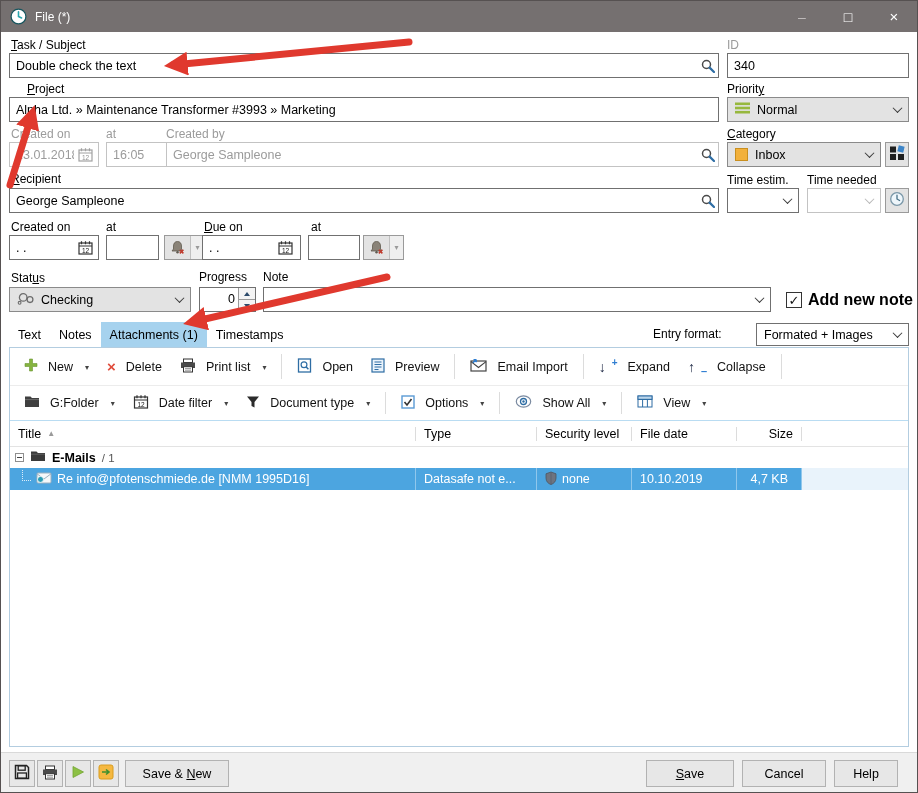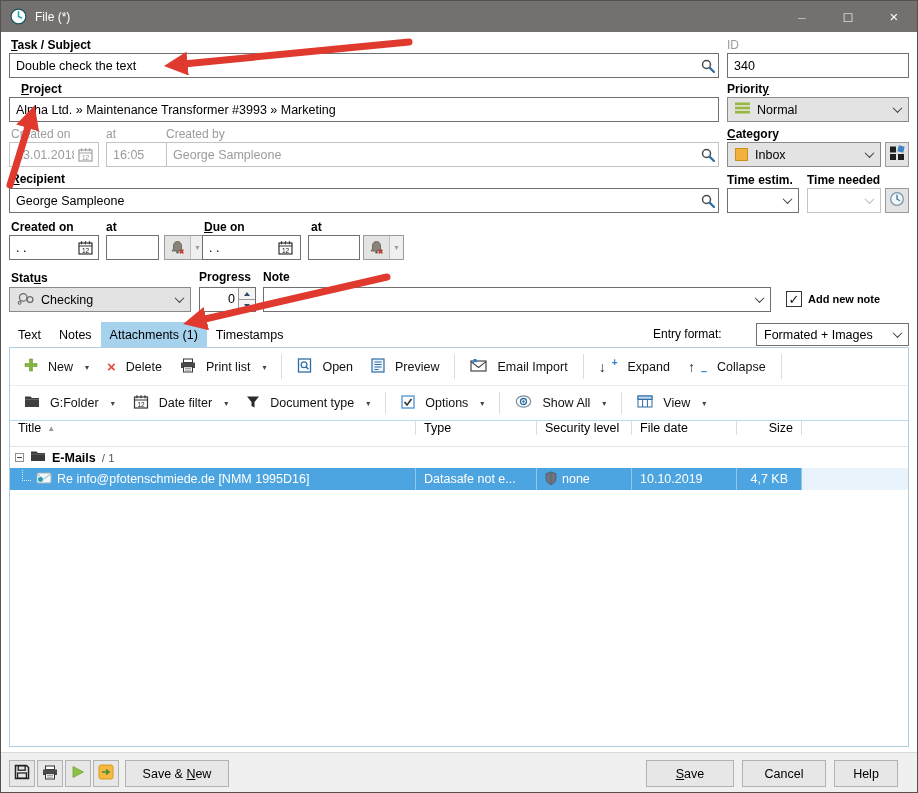--- a/index.html
+++ b/index.html
@@ -11,21 +11,21 @@
   
   .titlebar { position:absolute; left:0; top:0; right:0; height:31px; background:#757070; display:flex; align-items:center; padding-left:9px; color:#fff; }
   .titlebar .ticon { margin-right:8px; display:flex; }
   .titlebar .ttext { font-size:12px; }
   .wctrls { position:absolute; right:0; top:0; height:31px; display:flex; }
   .wbtn { width:46px; height:31px; display:flex; align-items:center; justify-content:center; font-size:14px; color:#fff; }
   .wbtn.min { color:#bdb9b9; }
   .wbtn.close { font-size:15px; }
 
   
-  .lbl { position:absolute; font-size:12px; font-weight:bold; color:#000; white-space:nowrap; }
+  .lbl { position:absolute; font-size:12px; font-weight:normal; color:#000; white-space:nowrap; }
   .lbl .u { text-decoration:underline; }
   .lbl.dim { font-weight:normal; color:#9b9b9b; }
   .lbl.norm { font-weight:normal; }
 
   
   .tin { position:absolute; height:25px; border:1px solid #707070; background:#fff; font-family:inherit; font-size:12.5px; color:#000; padding:0 6px; outline:none; }
   .tin.icon-r { padding-right:24px; }
   .tin.dis { border-color:#c3c3c3; color:#9b9b9b; }
   #f-subject { left:8px; top:52px; width:710px; }
   #f-id { left:726px; top:52px; width:182px; }
@@ -33,21 +33,21 @@
   #f-created-on { left:8px; top:141px; width:90px; }
   #f-created-at { left:105px; top:141px; width:66px; }
   #f-created-by { left:165px; top:141px; width:553px; }
   #f-recipient { left:8px; top:187px; width:710px; }
   #f-starts-on { left:8px; top:234px; width:90px; }
   #f-starts-at { left:105px; top:234px; width:53px; }
   #f-due-on { left:201px; top:234px; width:99px; }
   #f-due-at { left:307px; top:234px; width:52px; }
 
   #l-subject{left:10px;top:37px} #l-id{left:726px;top:37px}
-  #l-project{left:20px;top:81px} #l-priority{left:726px;top:81px}
+  #l-project{left:26px;top:81px} #l-priority{left:726px;top:81px}
   #l-created-on{left:10px;top:126px} #l-created-at{left:105px;top:126px}
   #l-created-by{left:165px;top:126px} #l-category{left:726px;top:126px}
   #l-recipient{left:10px;top:171px} #l-time-estim{left:726px;top:172px} #l-time-needed{left:806px;top:172px}
   #l-starts-on{left:10px;top:219px} #l-starts-at{left:105px;top:219px}
   #l-due-on{left:203px;top:219px} #l-due-at{left:310px;top:219px}
   #l-status{left:10px;top:270px} #l-progress{left:198px;top:269px} #l-note{left:262px;top:269px}
   #l-entry{left:652px;top:326px;font-weight:normal}
 
   
   .ficon { position:absolute; width:17px; height:17px; display:flex; align-items:center; justify-content:center; }
@@ -86,41 +86,41 @@
   .spin .sval { flex:1; text-align:right; padding:4px 3px 0 0; font-size:12.5px; }
   .spin .sbtns { width:17px; border-left:1px solid #9a9a9a; display:flex; flex-direction:column; }
   .spin .sb { flex:1; display:flex; align-items:center; justify-content:center; background:#f4f4f4; }
   .spin .sb + .sb { border-top:1px solid #9a9a9a; }
   .tri-up { width:0; height:0; border-left:3.5px solid transparent; border-right:3.5px solid transparent; border-bottom:4.5px solid #2b4a6b; }
   .tri-dn { width:0; height:0; border-left:3.5px solid transparent; border-right:3.5px solid transparent; border-top:4.5px solid #2b4a6b; }
 
   
   .cb { position:absolute; left:785px; top:290px; display:flex; align-items:center; gap:6px; }
   .cbbox { width:16px; height:16px; border:1px solid #333; background:#fff; display:flex; align-items:center; justify-content:center; font-size:13px; line-height:1; color:#111; }
-  .cb .cblbl { font-size:11px; font-weight:bold; }
+  .cb .cblbl { font-size:16px; font-weight:bold; }
 
   
   .tabs { position:absolute; left:8px; top:321px; height:25px; display:flex; }
   .tab { padding:6px 9px 0; font-size:12.5px; color:#000; white-space:nowrap; }
   .tab.active { background:#A6D2EE; }
 
   
   .panel { position:absolute; left:8px; top:346px; width:900px; height:400px; border:1px solid #b3cde0; background:#fff; overflow:hidden; }
   .tbar { display:flex; align-items:center; height:38px; padding-left:6px; gap:2px; border-bottom:1px solid #ececec; }
   .tbar.second { height:35px; border-bottom:1px solid #b9dcf2; }
   .tbtn { display:flex; align-items:center; gap:10px; padding:4px 8px; font-size:12.5px; color:#111; white-space:nowrap; }
   .dd { font-size:8px; color:#444; margin-left:2px; padding-top:1px; }
   .tsep { width:1px; align-self:stretch; margin:6px 5px; background:#dcdcdc; }
   .xglyph { color:#E04C3C; font-weight:bold; font-size:15px; line-height:1; }
   .arrglyph { font-weight:bold; font-size:14px; color:#16213e; line-height:1; }
   .plusglyph { color:#2e7dd1; font-weight:bold; font-size:10px; margin-left:-4px; margin-top:-8px; }
   .minusglyph { color:#2e7dd1; font-weight:bold; font-size:11px; margin-left:-4px; margin-top:8px; }
 
   
-  .thead { display:flex; height:26px; border-bottom:1px solid #e3e3e3; font-size:12.5px; align-items:flex-start; color:#000; }
+  .thead { display:flex; height:26px; border-bottom:1px solid #e3e3e3; font-size:12.5px; align-items:center; color:#000; }
   .th { display:flex; align-items:center; gap:6px; padding-left:8px; border-right:1px solid #dcdcdc; }
   .th.c-title{width:406px} .th.c-type{width:121px} .th.c-sec{width:95px} .th.c-date{width:105px}
   .th.c-size{width:65px; justify-content:flex-end; padding-right:8px;}
   .th.c-fill{flex:1; border-right:none;}
   .sortasc { font-size:8px; color:#9a9a9a; }
 
   .grow { display:flex; align-items:center; height:21px; font-size:12.5px; gap:6px; padding-left:5px; background:#fff; }
   .expander { width:9px; height:9px; border:1px solid #8f8f8f; background:#fff; position:relative; flex:none; }
   .expander::after { content:""; position:absolute; left:1px; right:1px; top:3px; border-top:1px solid #444; }
   .grow .gname { font-weight:bold; }

